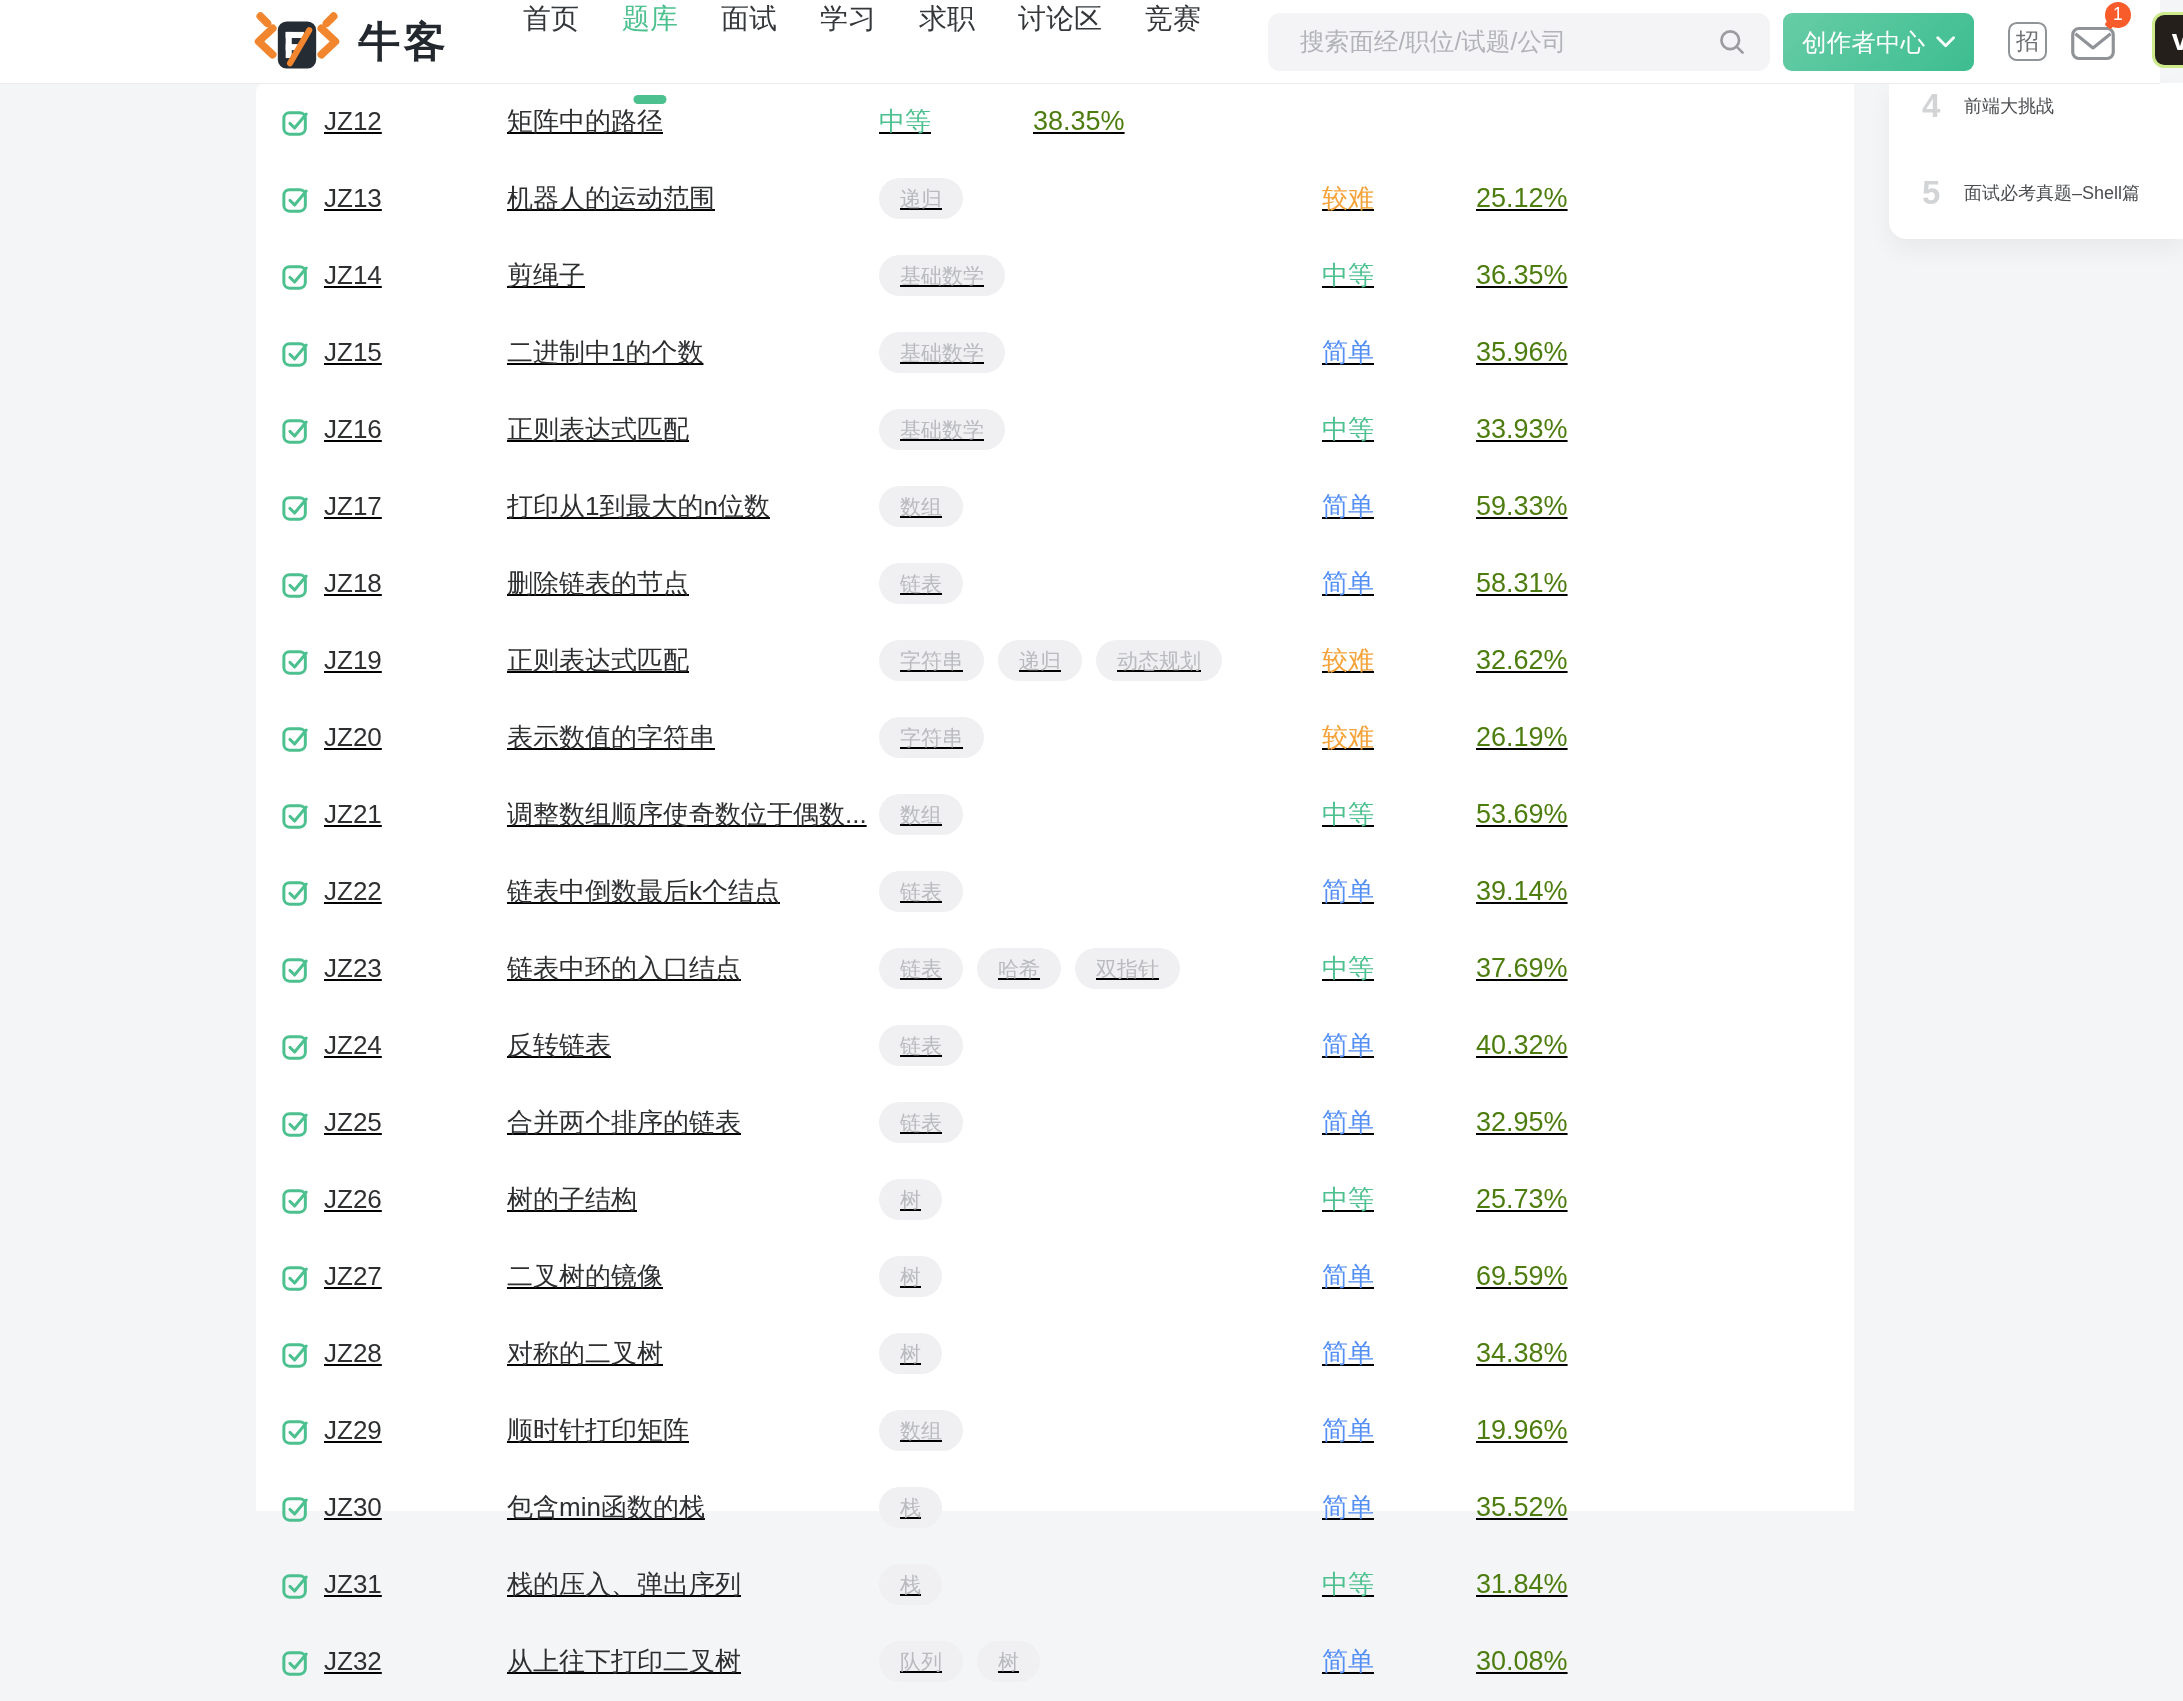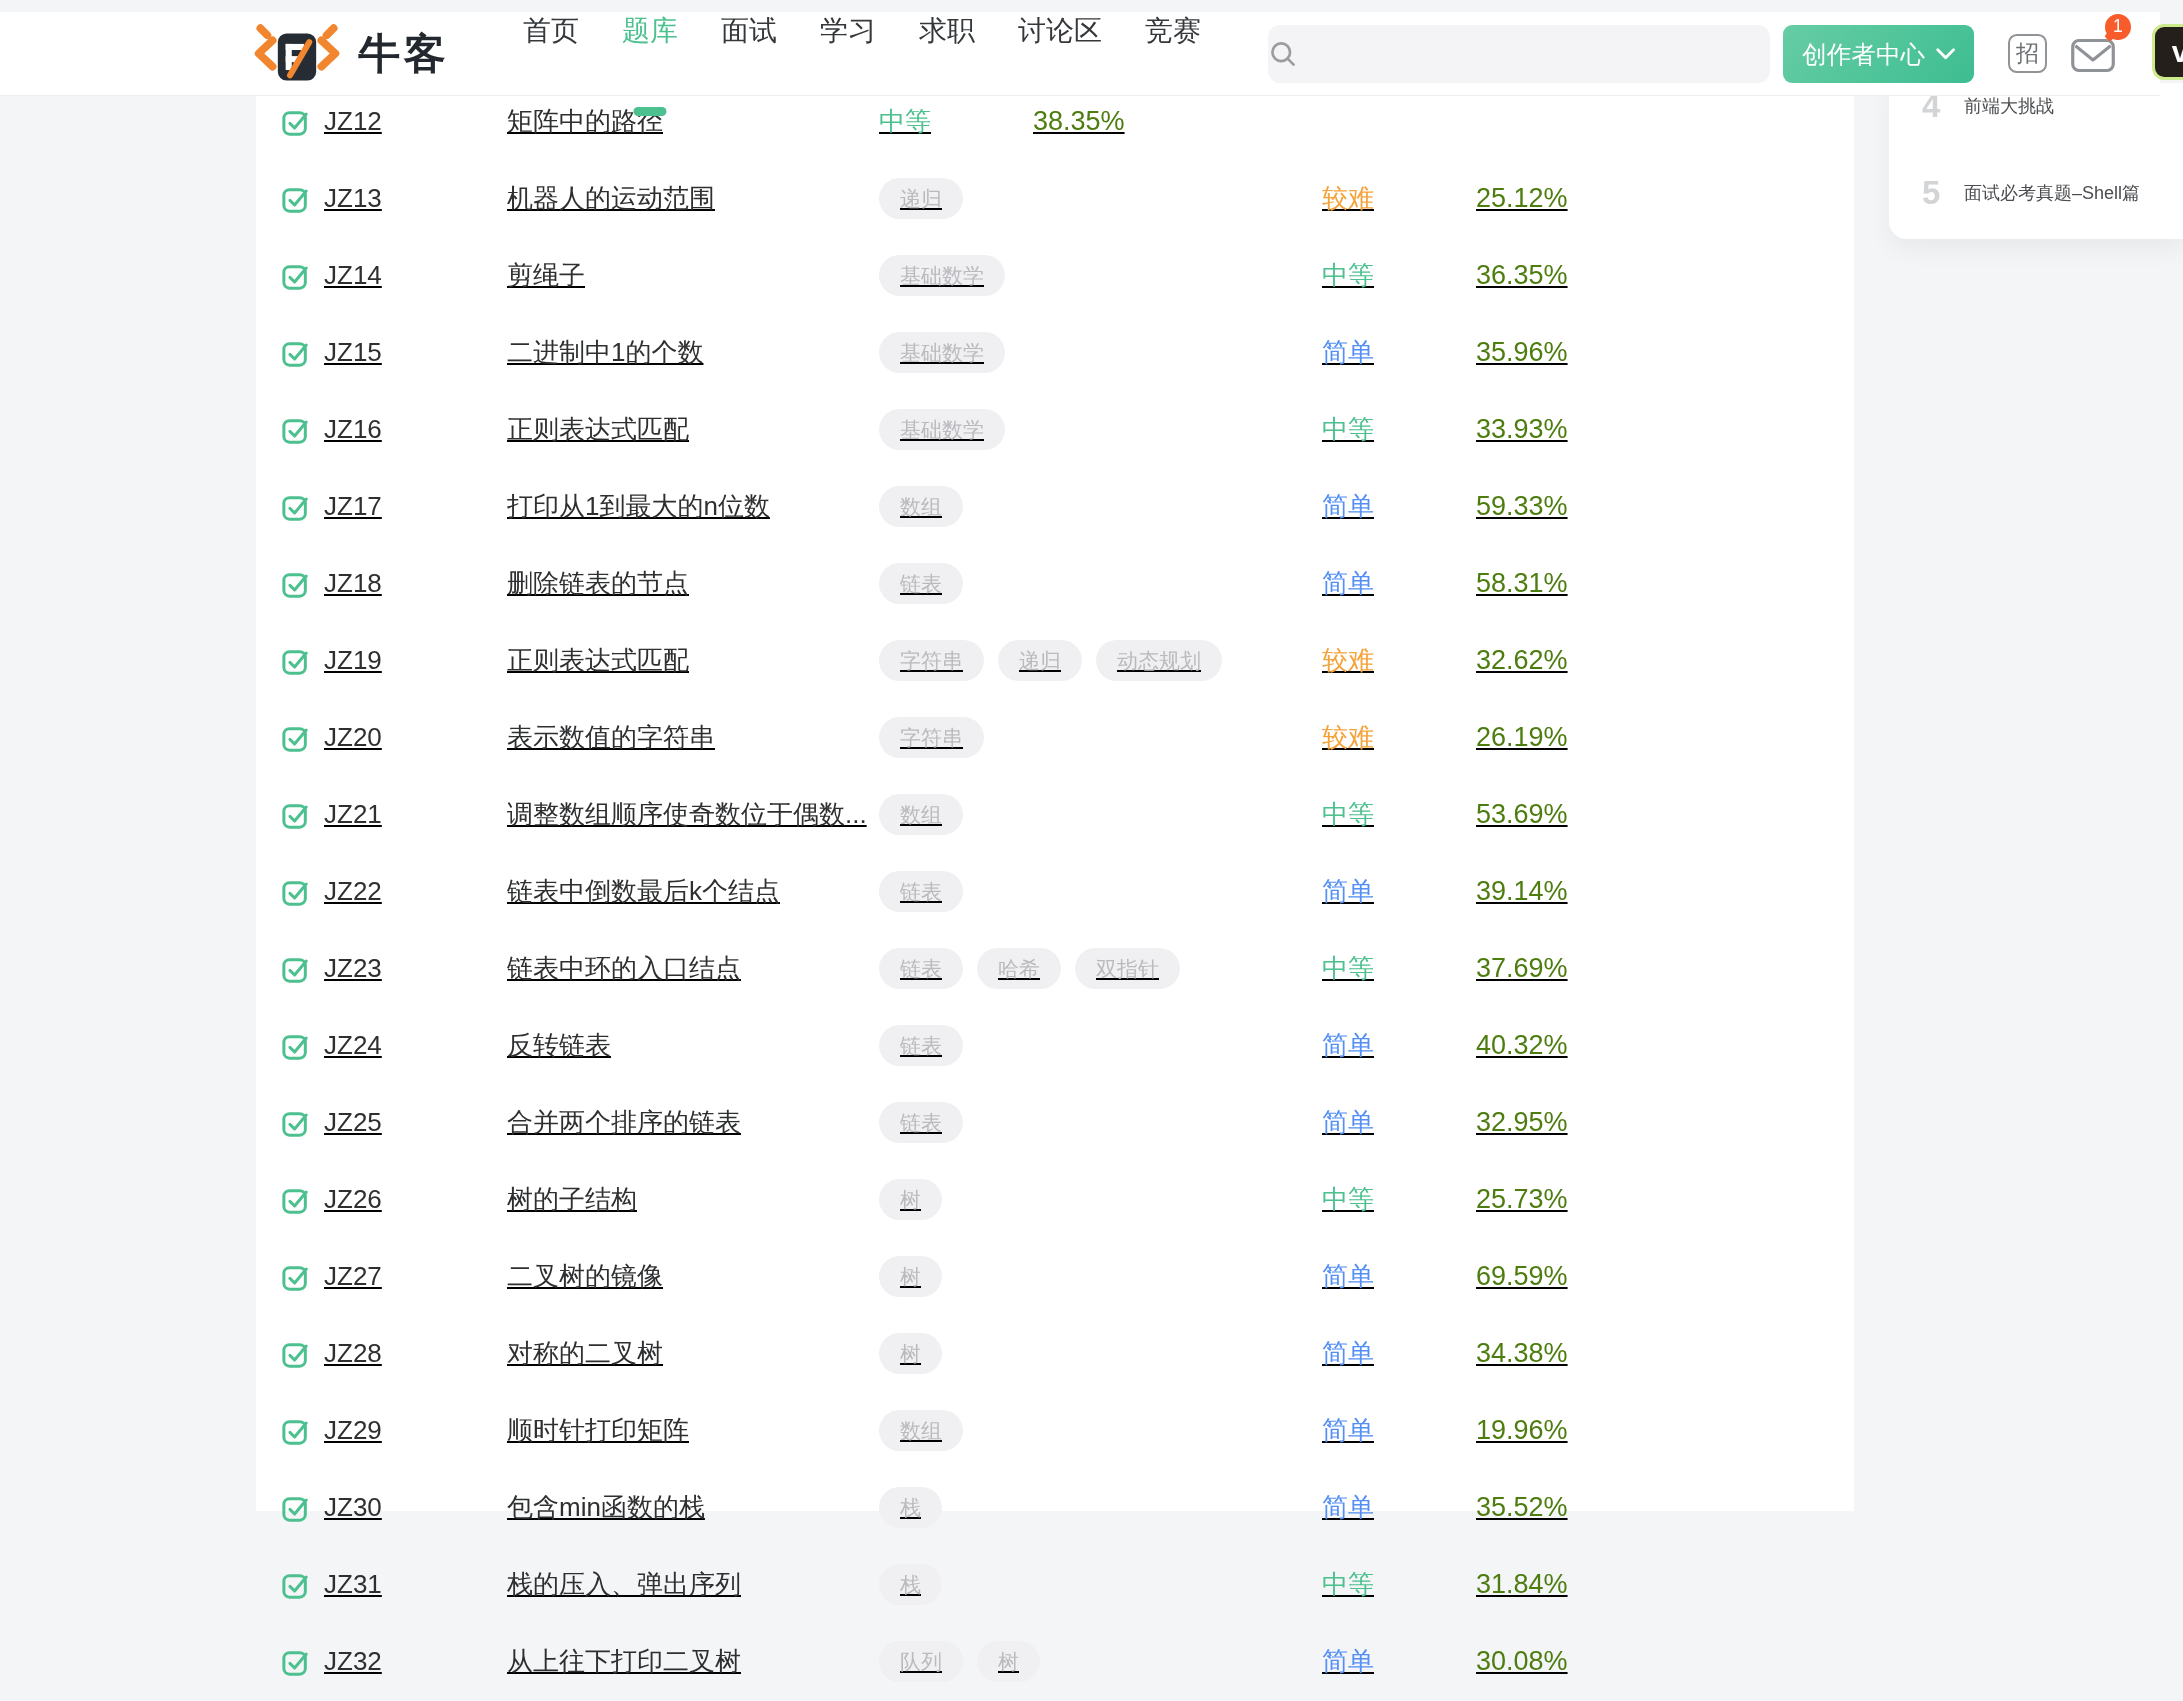--- a/index.html
+++ b/index.html
@@ -1,20 +1,20 @@
 <!DOCTYPE html>
 <html style="font-size:14px"><head>
 <meta charset="utf-8">
 <style>
   html,body{margin:0;padding:0;}
   body{font-family:"Liberation Sans","DejaVu Sans",sans-serif;}
   #app{position:relative;width:2184px;height:1701px;background:#f4f5f7;overflow:hidden;}
 
   
-  .navbar{position:absolute;left:0;top:12px;width:2160px;height:83px;background:#ffffff;border-bottom:0.9px solid #ededef;z-index:30;}
+  .navbar{position:absolute;left:0;top:0;width:2160px;height:83px;background:#ffffff;border-bottom:0.9px solid #ededef;z-index:30;}
   .logo{position:absolute;left:248px;top:11.4px;height:61px;display:flex;align-items:center;gap:12.3px;}
   .logo-text{font-size:42px;font-weight:800;color:#23282e;letter-spacing:3.5px;}
   .nav-list{position:absolute;left:523px;top:0;height:83px;display:flex;gap:43px;}
   .nav-item{position:relative;font-size:28px;color:#35383b;cursor:pointer;white-space:nowrap;}
   .nav-item.active{color:#4cc08e;}
   .nav-item.active .nav-underline{content:'';position:absolute;left:50%;transform:translateX(-50%);bottom:-21px;width:33px;height:8.8px;border-radius:5.3px;background:#4cc08e;}
 
   .search-box{position:absolute;left:1268px;top:13px;width:502px;height:58px;background:#f4f4f6;border-radius:12.3px;display:flex;align-items:center;}
   .search-input{flex:1;height:100%;border:none;outline:none;background:transparent;padding:0 8.8px 0 32px;font-size:24.6px;color:#55585c;font-family:inherit;}
   .search-input::placeholder{color:#b2b3b8;}
@@ -79,20 +79,21 @@
         <div class="nav-item">首页</div>
         <div class="nav-item active">题库<span class="nav-underline"></span></div>
         <div class="nav-item">面试</div>
         <div class="nav-item">学习</div>
         <div class="nav-item">求职</div>
         <div class="nav-item">讨论区</div>
         <div class="nav-item">竞赛</div>
       </nav>
 
     <div class="search-box">
+      <input class="search-input" type="text" placeholder="搜索面经/职位/试题/公司" style="">
       <svg class="search-icon" width="30" height="30" viewBox="0 0 34 34">
         <circle cx="15" cy="15" r="10" fill="none" stroke="#9b9ba0" stroke-width="3"></circle>
         <path d="M22.5 22.5 L29 29" stroke="#9b9ba0" stroke-width="3" stroke-linecap="round"></path>
       </svg>
     </div>
 
     <button class="creator-btn">
       <span>创作者中心</span>
       <svg width="19.3" height="12.3" viewBox="0 0 22 14">
         <path d="M2 2 L11 11 L20 2" fill="none" stroke="#ffffff" stroke-width="3.2" stroke-linecap="round" stroke-linejoin="round"></path>

